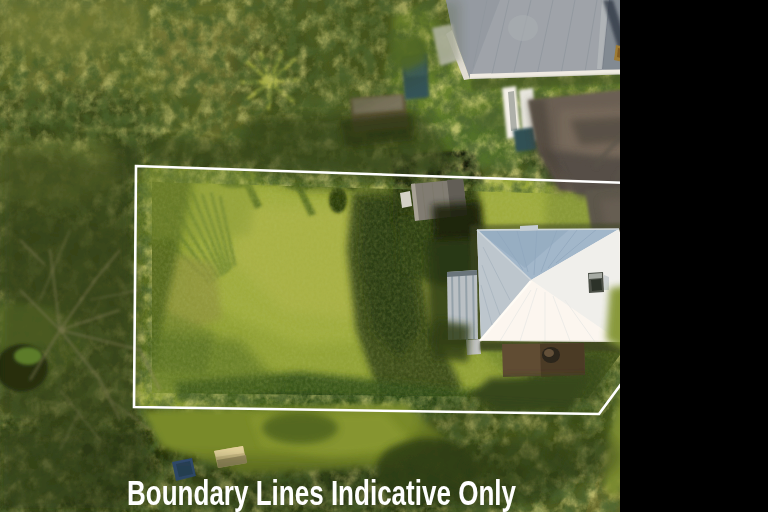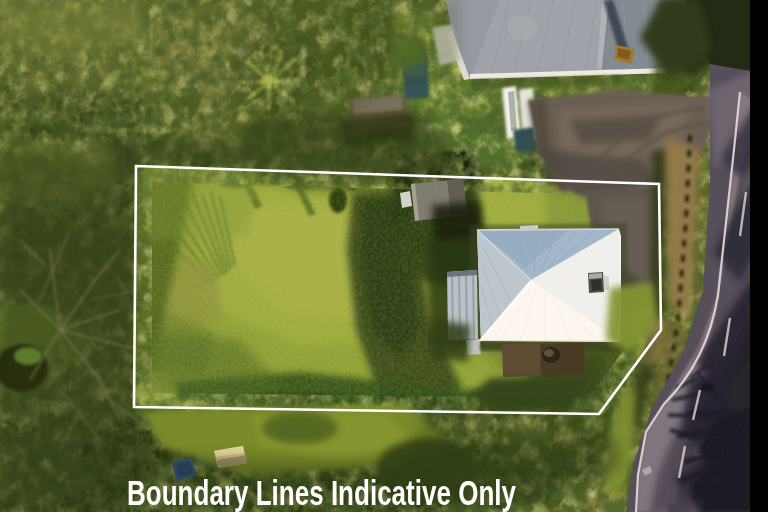--- a/index.html
+++ b/index.html
@@ -1,16 +1,16 @@
 <!DOCTYPE html>
 <html><head>
 <meta charset="utf-8">
 <style>
   html,body{margin:0;padding:0;background:#000;}
-  .stage{position:relative;width:750px;height:512px;overflow:hidden;font-family:"Liberation Sans",sans-serif;}
+  .stage{position:relative;width:620px;height:512px;overflow:hidden;font-family:"Liberation Sans",sans-serif;}
 </style>
 </head>
 <body>
 <div class="stage">
 <svg width="768" height="512" viewBox="0 0 768 512" xmlns="http://www.w3.org/2000/svg">
 <defs>
   <filter id="photoblur" x="-2%" y="-2%" width="104%" height="104%">
     <feGaussianBlur stdDeviation="0.55"></feGaussianBlur>
     <feColorMatrix type="matrix" values="1.05 0.02 0 0 0  0 1.01 0 0 0  0 0 0.94 0 0  0 0 0 1 0"></feColorMatrix>
   </filter>

